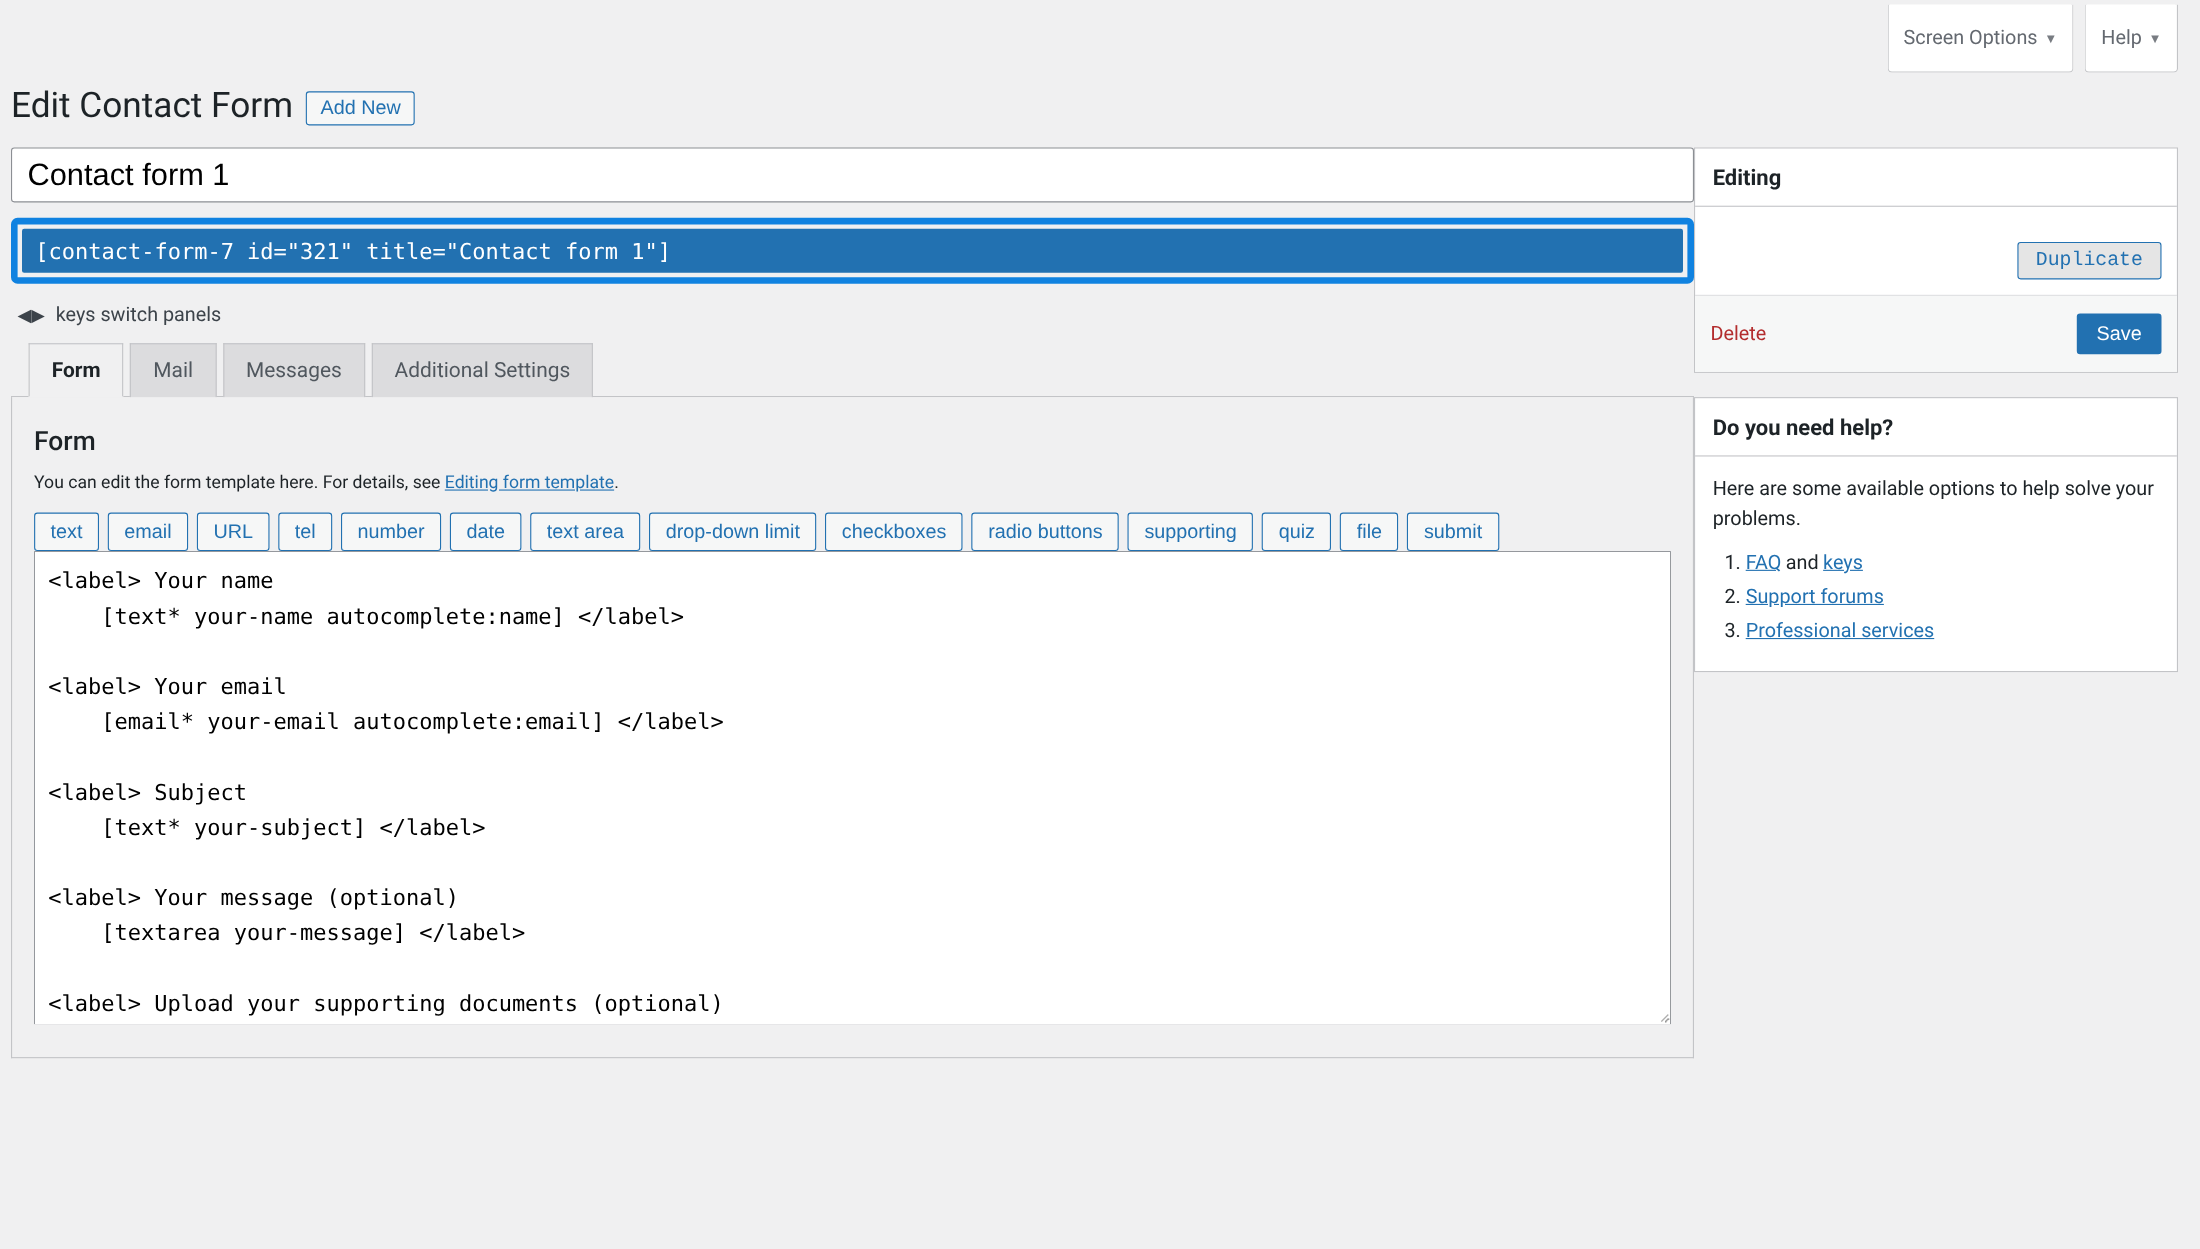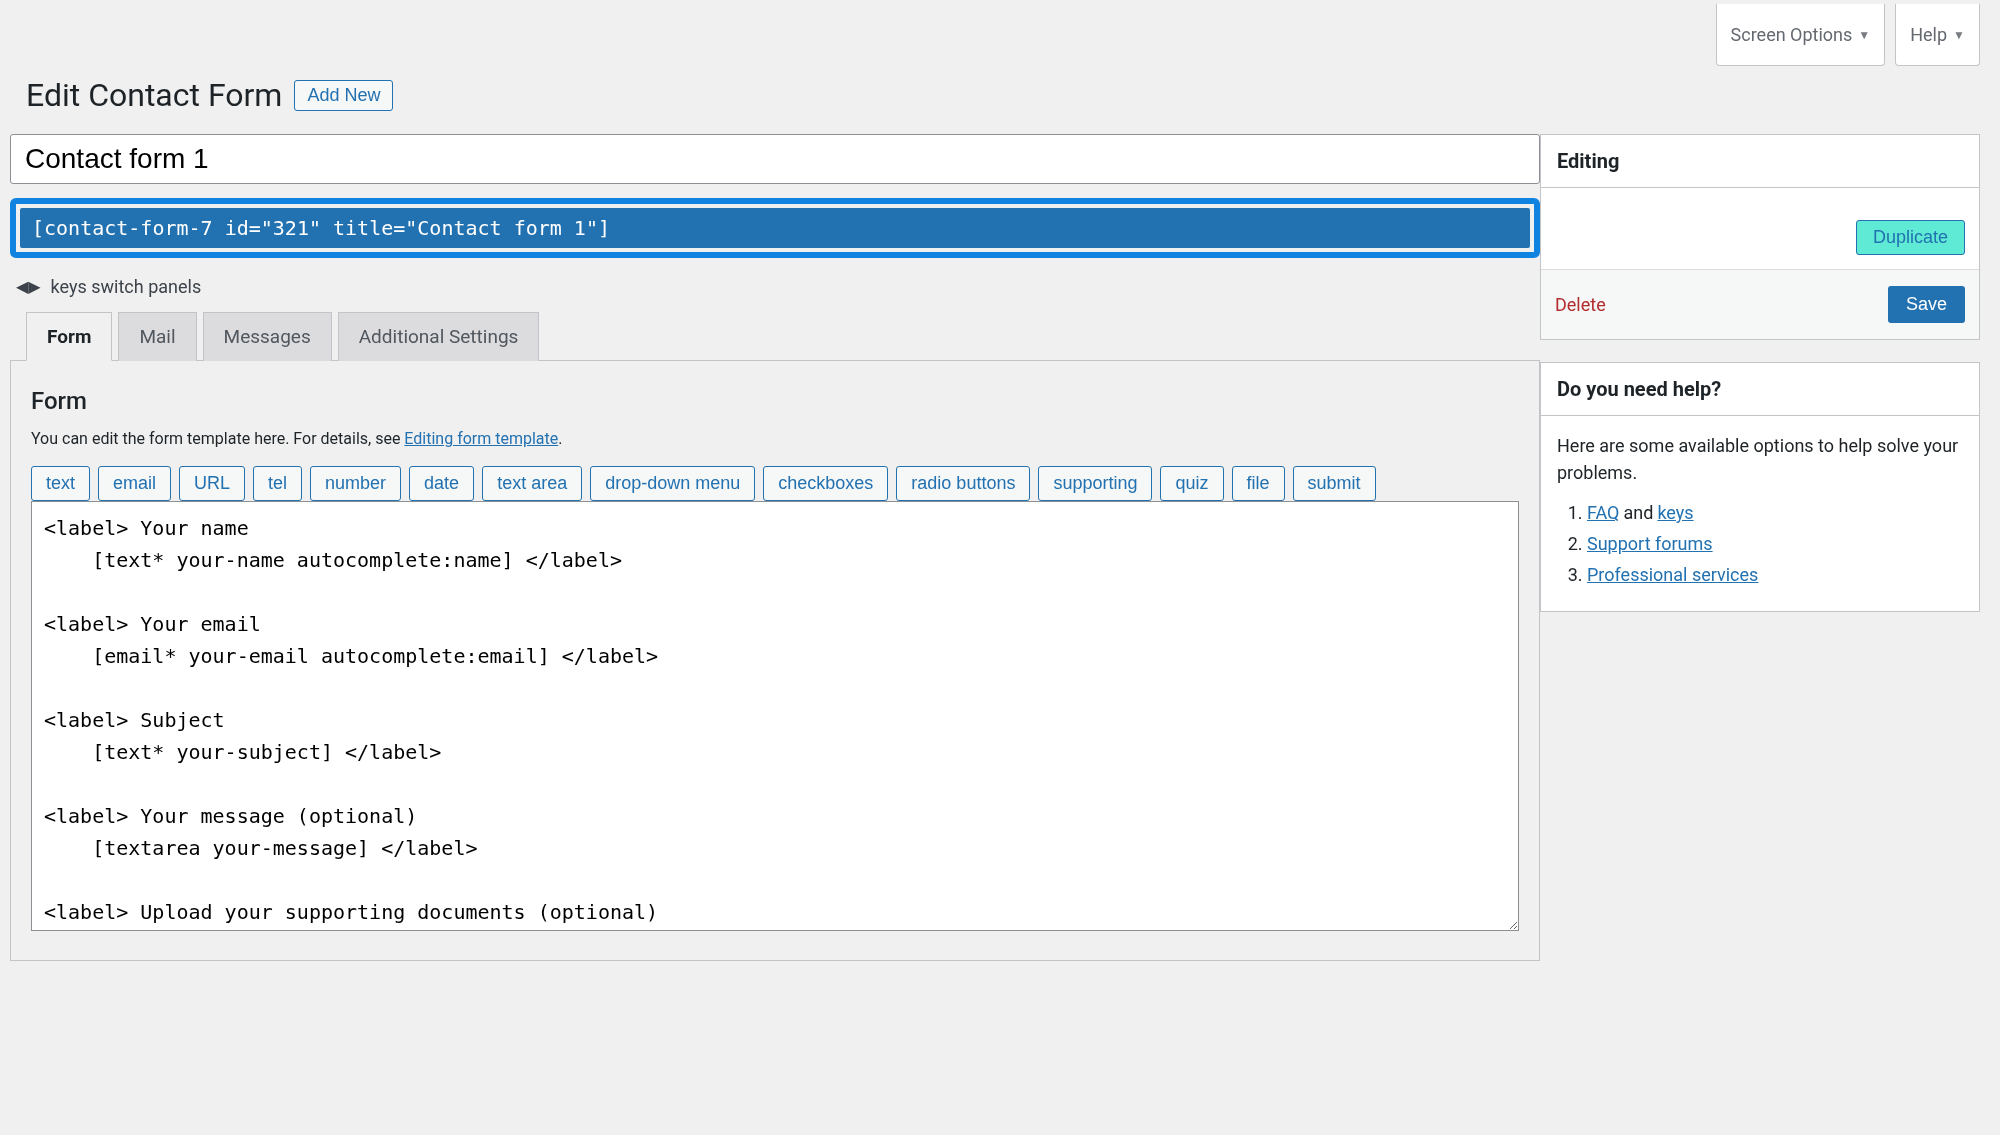--- a/index.html
+++ b/index.html
@@ -26,23 +26,23 @@
   color: #646970;
   cursor: pointer;
   display: flex;
   align-items: center;
   gap: 6px;
   border-radius: 0 0 4px 4px;
 }
 .screen-link .tri { font-size: 12px; color: #787c82; }
 .heading-row {
   display: flex;
-  align-items: center;
+  align-items: flex-end;
   gap: 12px;
-  padding: 10px 0 20px 26px;
+  padding: 10px 0 20px 10px;
 }
 h1.page-title {
   font-size: 32px;
   font-weight: 400;
   color: #1d2327;
 }
 .add-new-btn {
   border: 1px solid #2271b1;
   color: #2271b1;
   background: #f6f7f7;
@@ -171,25 +171,26 @@
 .postbox-body { padding: 16px; font-size: 18px; }
 .status-actions-top {
   display: flex;
   justify-content: flex-end;
   padding: 32px 14px 14px 14px;
   border-bottom: 1px solid #dcdcde;
 }
 .dup-btn {
   border: 1px solid #2271b1;
   color: #2271b1;
-  background: #5eead4;
+  background: #e5e5e5;
   padding: 6px 16px;
   font-size: 18px;
   cursor: pointer;
   border-radius: 3px;
+  font-family: Liberation Mono, monospace;
 }
 .status-actions-bottom {
   display: flex;
   justify-content: space-between;
   align-items: center;
   padding: 16px 14px;
   background: #f6f7f7;
 }
 .delete-link {
   color: #b32d2e;
@@ -257,21 +258,21 @@
         <span>You can edit the form template here. For details, see </span><a href="#">Editing form template</a><span>.</span>
       </p>
       <div class="tag-buttons">
         <button class="tag-btn">text</button>
         <button class="tag-btn">email</button>
         <button class="tag-btn">URL</button>
         <button class="tag-btn">tel</button>
         <button class="tag-btn">number</button>
         <button class="tag-btn">date</button>
         <button class="tag-btn">text area</button>
-        <button class="tag-btn">drop-down menu</button>
+        <button class="tag-btn">drop-down limit</button>
         <button class="tag-btn">checkboxes</button>
         <button class="tag-btn">radio buttons</button>
         <button class="tag-btn">supporting</button>
         <button class="tag-btn">quiz</button>
         <button class="tag-btn">file</button>
         <button class="tag-btn">submit</button>
       </div>
       <textarea class="code-area" style="">&lt;label&gt; Your name
     [text* your-name autocomplete:name] &lt;/label&gt;
 

